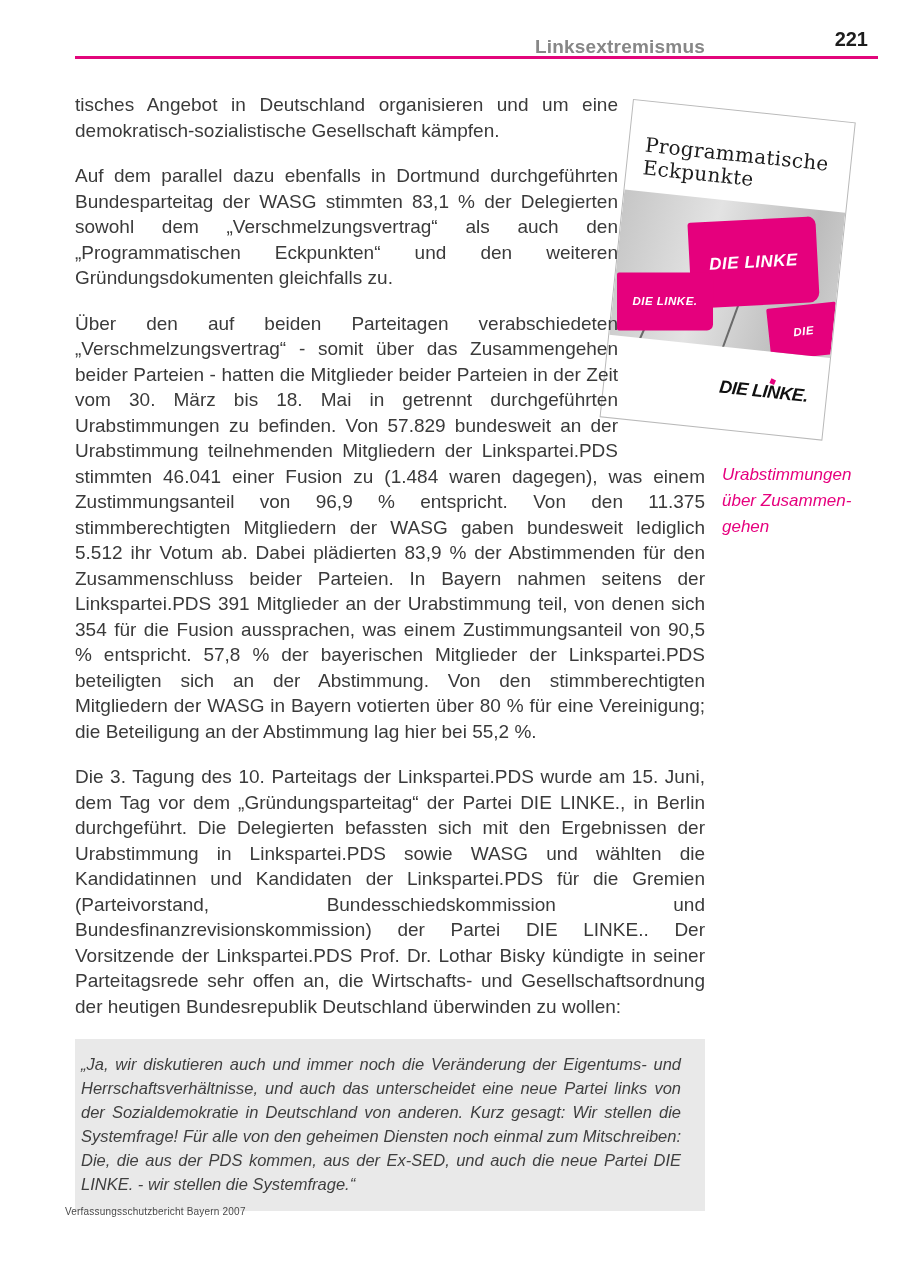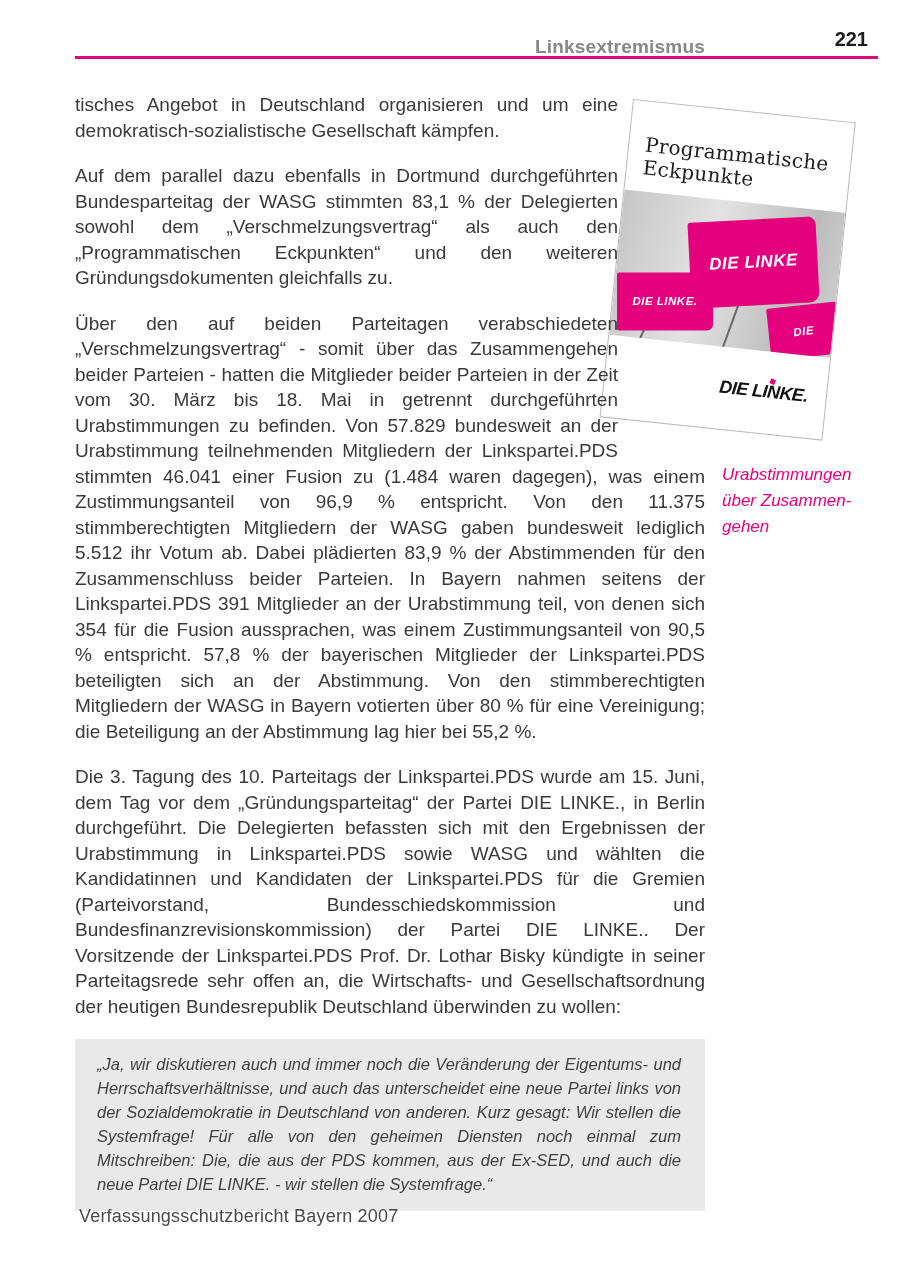--- a/index.html
+++ b/index.html
@@ -21,21 +21,21 @@
   }
   
   .main-col{
     position:absolute;left:75px;top:92px;width:630px;
     font-size:19px;line-height:25.5px;text-align:justify;color:#3a3a3a;
   }
   .main-col p{margin:0 0 20px 0;}
   .img-spacer{float:right;width:87px;height:356px;}
   
   .quote-block{
-    background:#e9e9e9;padding:13px 24px 15px 22px;margin-top:14px;
+    background:#e9e9e9;padding:13px 24px 15px 6px;margin-top:14px;
     font-style:italic;font-size:16.5px;line-height:24px;color:#3f3f3f;text-align:justify;
   }
   
   .margin-note{
     position:absolute;left:722px;width:140px;font-style:italic;font-size:17px;
     line-height:26px;color:#e6007e;text-align:left;
   }
   .note-1{top:462px;}
   .note-2{top:766px;}
   
@@ -69,21 +69,21 @@
   .cover-logo{
     position:absolute;right:18px;top:266px;font-size:18px;font-weight:bold;font-style:italic;
     color:#101010;letter-spacing:-.5px;white-space:nowrap;
   }
   .logo-accent{
     position:absolute;left:56%;top:-3px;width:5px;height:5px;background:#e5007d;
     transform:rotate(18deg);
   }
   
   .footer-note{
-    position:absolute;left:79px;top:1206px;font-size:18px;color:#4a4a4a;letter-spacing:.2px;
+    position:absolute;left:65px;top:1206px;font-size:10px;color:#4a4a4a;letter-spacing:.2px;
   }
 </style>
 </head>
 <body>
 
 <div id="page">
 
   <div class="hdr-section">Linksextremismus</div>
   <div class="hdr-pagenum">221</div>
   <div class="hdr-rule"></div>

